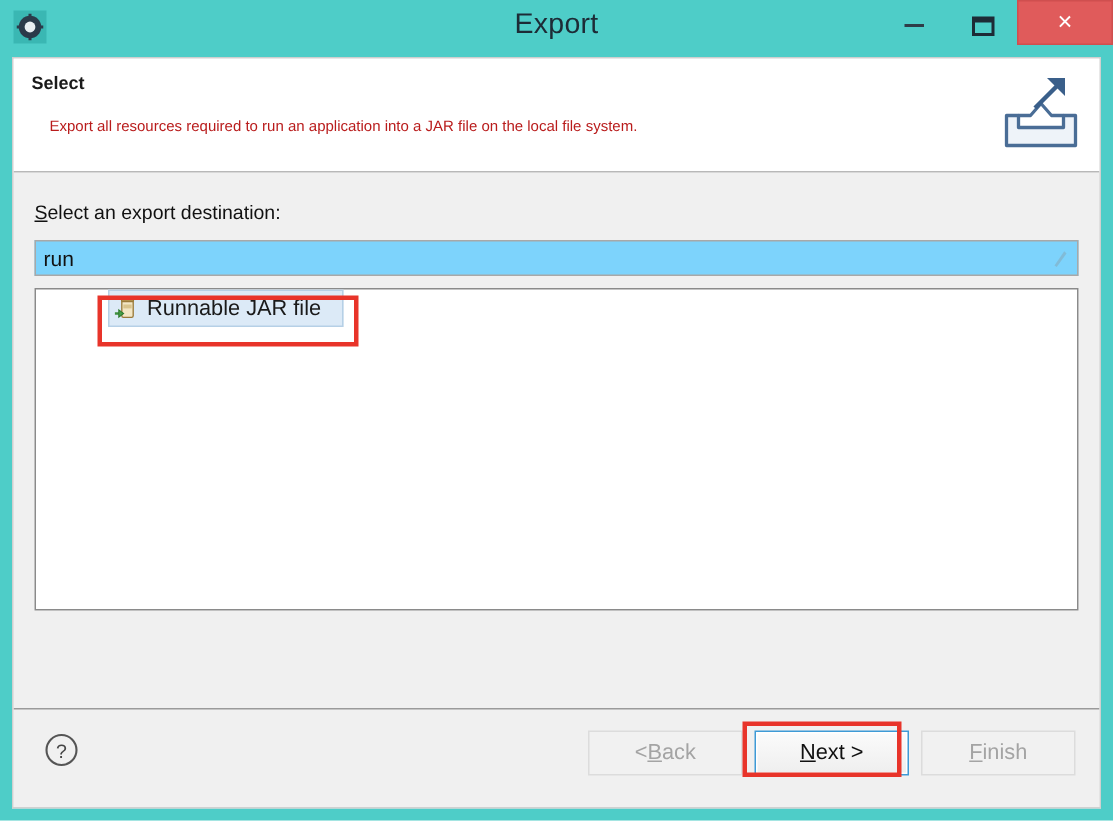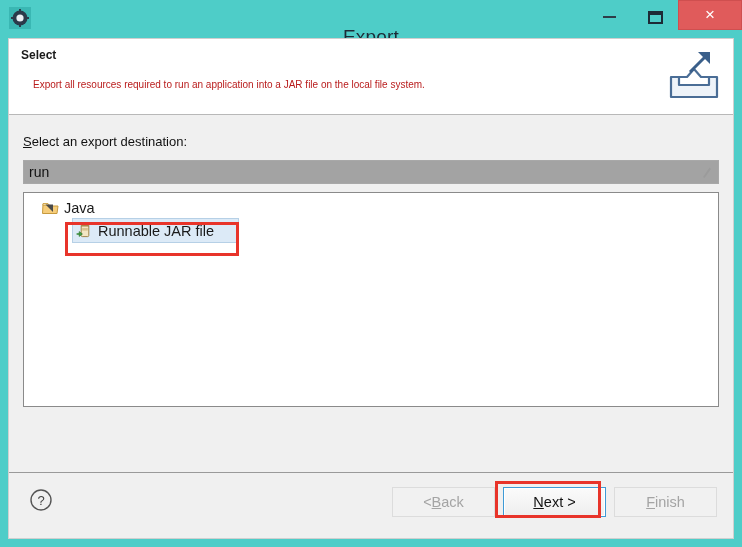--- a/index.html
+++ b/index.html
@@ -49,21 +49,20 @@
   .app-icon svg { display: block; }
   .title-text {
     position: absolute;
     left: 0;
     right: 0;
     top: 6px;
     text-align: center;
     font-size: 19px;
     color: #1d2b36;
     letter-spacing: 0.2px;
-    margin-top: 20px;
   }
   .win-controls {
     position: absolute;
     right: 0;
     top: 0;
     height: 38px;
     display: flex;
     align-items: flex-start;
   }
   .win-btn {
@@ -163,21 +162,21 @@
     color: #111111;
   }
   .mn { text-decoration: underline; }
 
   .filter-input {
     position: absolute;
     left: 14px;
     top: 45px;
     right: 14px;
     height: 24px;
-    background: #a3a3a3;
+    background: #7dd3fc;
     border: 1px solid #a8a8a8;
     box-sizing: border-box;
     display: flex;
     align-items: center;
     padding: 0 4px 0 5px;
   }
   .filter-value {
     font-size: 14px;
     color: #111111;
     flex: 1 1 auto;
@@ -230,21 +229,21 @@
     display: flex;
     align-items: center;
     justify-content: center;
   }
   .tree-label { line-height: 20px; white-space: nowrap; }
   .selected-item {
     display: inline-flex;
     align-items: center;
     background: #dceaf7;
     border: 1px solid #b6d0e6;
-    padding: 1px 24px 1px 3px;
+    padding: 1px 14px 1px 3px;
     box-sizing: border-box;
     height: 25px;
   }
 
   
   .annot {
     position: absolute;
     border: 3px solid #e8342a;
     box-sizing: border-box;
     pointer-events: none;
@@ -361,34 +360,20 @@
         <span class="filter-value" title="type filter text">run</span>
         <span class="filter-clear">
           <svg width="11" height="13" viewBox="0 0 11 13">
             <path d="M2 11 L8.5 1.5 L10 3 L3.5 12 Z" fill="#8b8b8b"></path>
           </svg>
         </span>
       </div>
 
       <div class="tree-panel">
 
-        <div class="tree-row level0">
-          <span class="twisty">
-            <svg width="9" height="9" viewBox="0 0 9 9">
-              <path d="M0.5 1.5 L8 1.5 L8 9 Z" fill="#4a4a4a"></path>
-            </svg>
-          </span>
-          <span class="tree-icon">
-            <svg width="17" height="14" viewBox="0 0 17 14">
-              <path d="M1 3 L6 3 L7.5 5 L16 5 L15 12.5 L0.5 12.5 Z" fill="#f6cd7a" stroke="#c79a3e" stroke-width="1"></path>
-              <path d="M1 2.5 L6 2.5 L7.3 4.3 L1 4.3 Z" fill="#fae4b2" stroke="#c79a3e" stroke-width="0.8"></path>
-            </svg>
-          </span>
-          <span class="tree-label">Java</span>
-        </div>
 
         <div class="tree-row level1">
           <span class="selected-item">
             <span class="tree-icon">
               <svg width="17" height="17" viewBox="0 0 17 17">
                 <rect x="5" y="1.5" width="8" height="2.2" rx="0.6" fill="#d8b26a" stroke="#9a7a3a" stroke-width="0.8"></rect>
                 <path d="M5.2 4 L12.8 4 L12.8 13.5 Q12.8 14.6 11.7 14.6 L6.3 14.6 Q5.2 14.6 5.2 13.5 Z" fill="#f3e6c4" stroke="#9a7a3a" stroke-width="0.9"></path>
                 <rect x="6.2" y="6" width="5.6" height="2.6" fill="#d9c48e"></rect>
                 <path d="M0.6 12 L4.6 12" stroke="#3f8f3f" stroke-width="1.6"></path>
                 <path d="M3.2 9.6 L6.4 12 L3.2 14.4 Z" fill="#47a047" stroke="#2f7a2f" stroke-width="0.7"></path>

